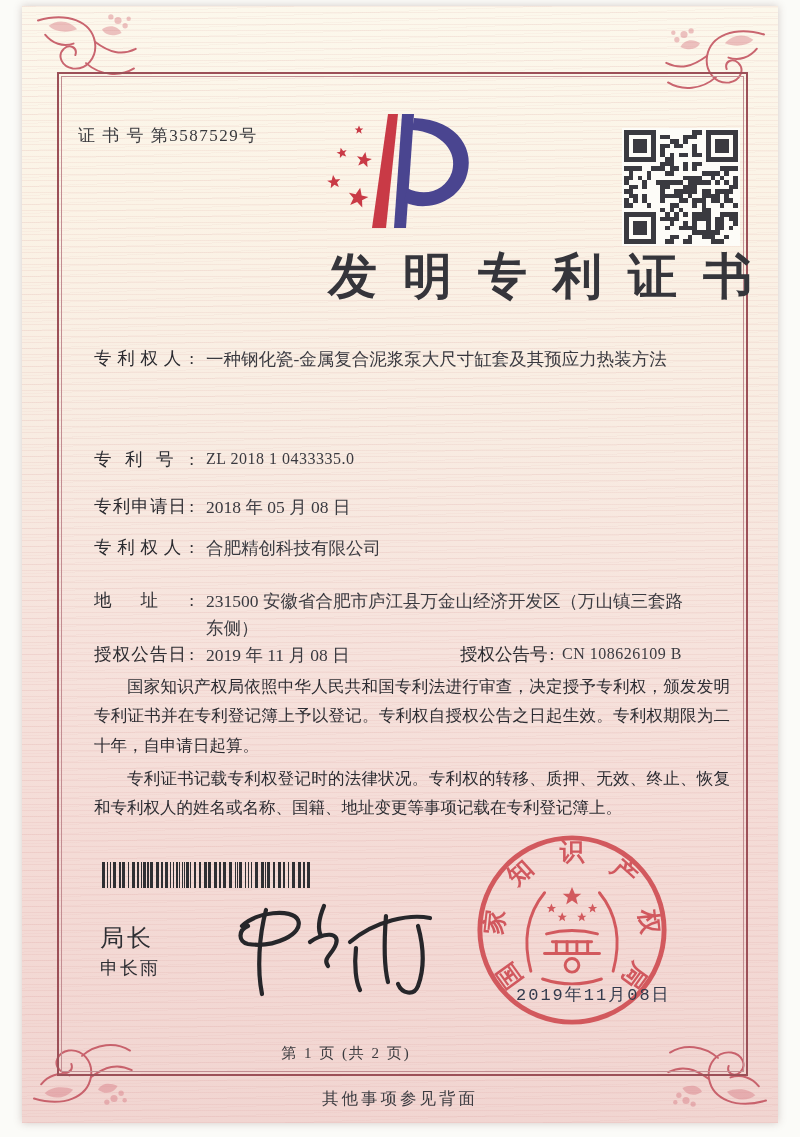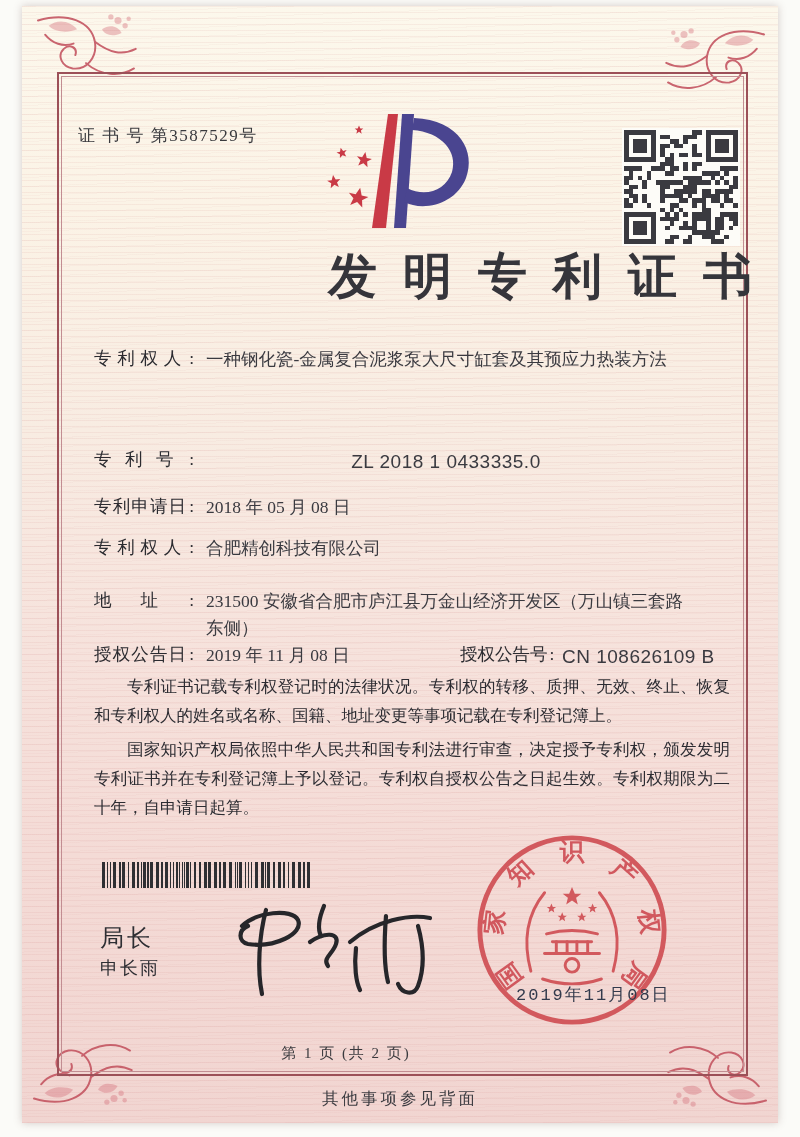--- a/index.html
+++ b/index.html
@@ -25,21 +25,21 @@
   .cert-no{position:absolute;left:56px;top:118px;font-size:17px;letter-spacing:1.5px;color:#3a3a3e;}
   .logo{position:absolute;left:292px;top:102px;width:172px;height:126px;}
   .qr{position:absolute;left:600px;top:122px;width:114px;height:114px;background:#fdfcf8;padding:2px;}
   .title{position:absolute;left:0;top:238px;width:100%;text-align:right;font-size:49px;font-weight:700;
     color:#35353b;letter-spacing:26px;padding-left:26px;box-sizing:border-box;}
   
   .row{position:absolute;left:72px;font-size:17.5px;color:#2b2b30;width:630px;}
   .f-label{display:inline-block;width:100px;text-align:justify;text-align-last:justify;color:#2b2b30;vertical-align:top;}
   .f-label::after{content:":";margin-left:2px;}
   .f-value{display:inline-block;margin-left:12px;width:480px;vertical-align:top;color:#3a3a40;line-height:1.55;}
-  .mono{font-family:Liberation Sans, sans-serif;font-size:19px;letter-spacing:.5px;text-align:center;}
+  .mono{font-family:Liberation Serif, serif;font-size:16px;letter-spacing:.5px;}
   .pair2{position:absolute;left:366px;top:0;white-space:nowrap;}
   .pair2 .f-label{width:92px;}
   .pair2 .f-value{width:auto;margin-left:10px;}
   
   .paras{position:absolute;left:72px;top:666px;width:636px;font-size:16.5px;line-height:1.78;color:#2c2c32;}
   .paras p{margin:0 0 4px 0;text-indent:2em;text-align:justify;}
   
   .barcode{position:absolute;left:78px;top:854px;width:212px;height:30px;}
   .director-label{position:absolute;left:78px;top:916px;font-size:24px;letter-spacing:3px;color:#2e2e33;}
   .director-name{position:absolute;left:78px;top:950px;font-size:18px;letter-spacing:2px;color:#2e2e33;}
@@ -382,22 +382,22 @@
       <span class="f-label">地址</span><span class="f-value">231500 安徽省合肥市庐江县万金山经济开发区（万山镇三套路东侧）</span>
     </div>
     <div class="row" style="top:636px">
       <span class="f-label">授权公告日</span><span class="f-value" style="width:180px">2019 年 11 月 08 日</span>
       <span class="pair2">
         <span class="f-label">授权公告号</span><span class="f-value mono">CN 108626109 B</span>
       </span>
     </div>
 
     <div class="paras">
+      <p>国家知识产权局依照中华人民共和国专利法进行审查，决定授予专利权，颁发发明专利证书并在专利登记簿上予以登记。专利权自授权公告之日起生效。专利权期限为二十年，自申请日起算。</p>
       <p>专利证书记载专利权登记时的法律状况。专利权的转移、质押、无效、终止、恢复和专利权人的姓名或名称、国籍、地址变更等事项记载在专利登记簿上。</p>
-      <p>国家知识产权局依照中华人民共和国专利法进行审查，决定授予专利权，颁发发明专利证书并在专利登记簿上予以登记。专利权自授权公告之日起生效。专利权期限为二十年，自申请日起算。</p>
     </div>
 
     <svg class="barcode" id="barcode" viewBox="0 0 212 30" preserveAspectRatio="none" shape-rendering="crispEdges">
         <rect x="2" y="2" width="3" height="26" fill="#2f2f33"></rect>
         <rect x="7" y="2" width="1" height="26" fill="#2f2f33"></rect>
         <rect x="10" y="2" width="1" height="26" fill="#2f2f33"></rect>
         <rect x="13" y="2" width="3" height="26" fill="#2f2f33"></rect>
         <rect x="19" y="2" width="2" height="26" fill="#2f2f33"></rect>
         <rect x="22" y="2" width="3" height="26" fill="#2f2f33"></rect>
         <rect x="28" y="2" width="1" height="26" fill="#2f2f33"></rect>

